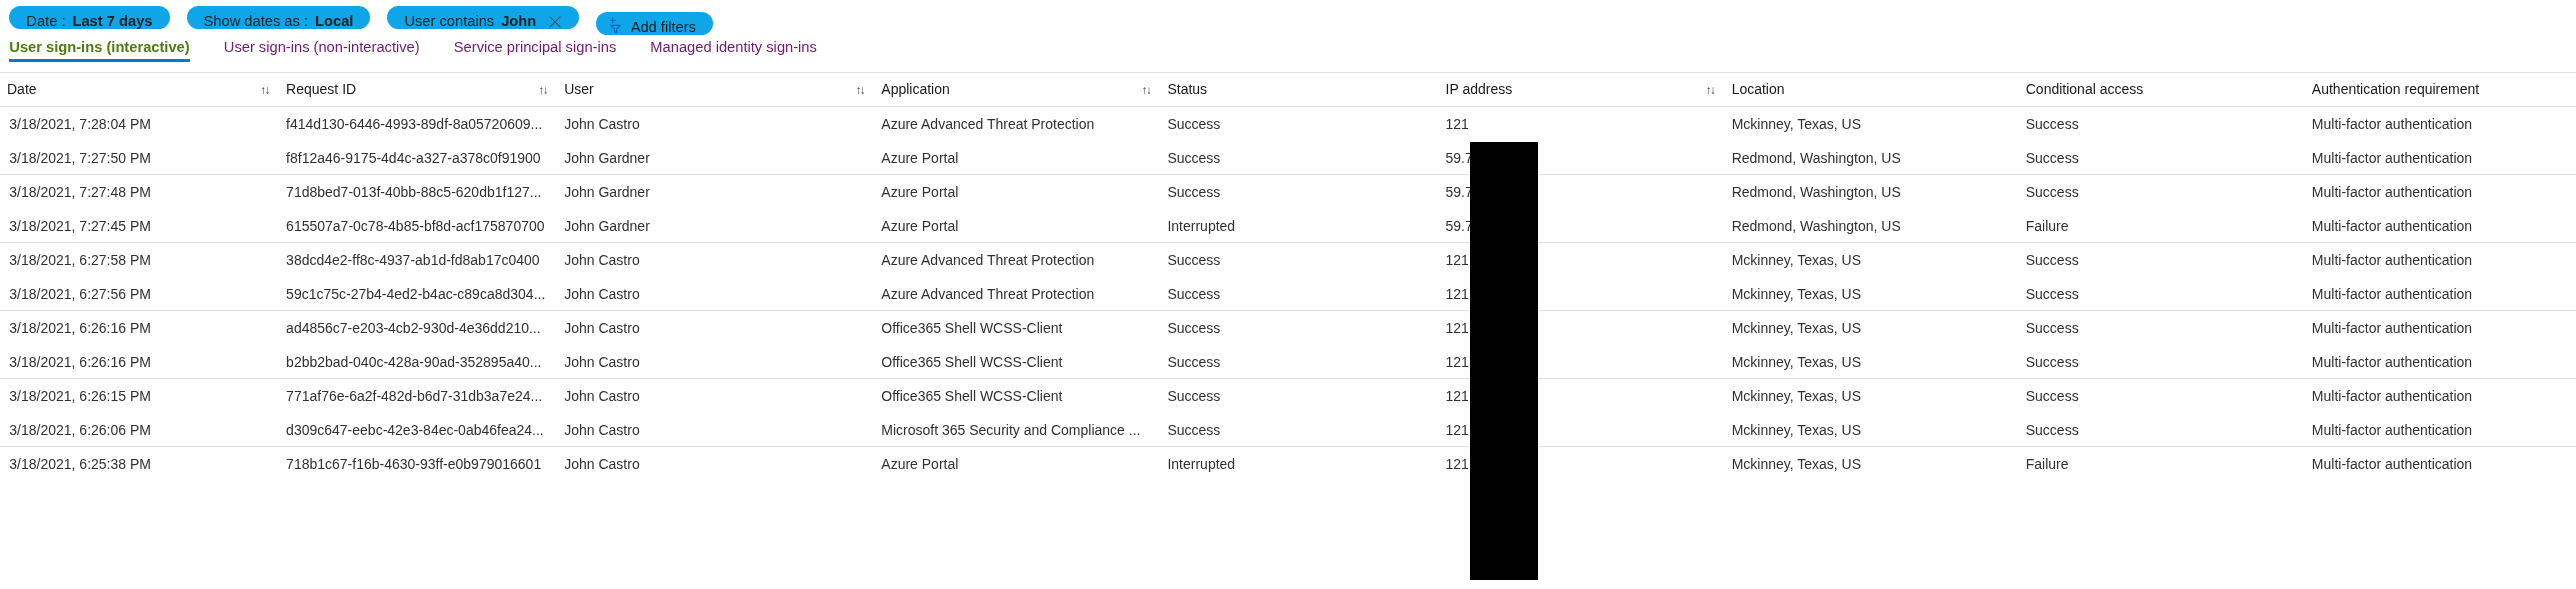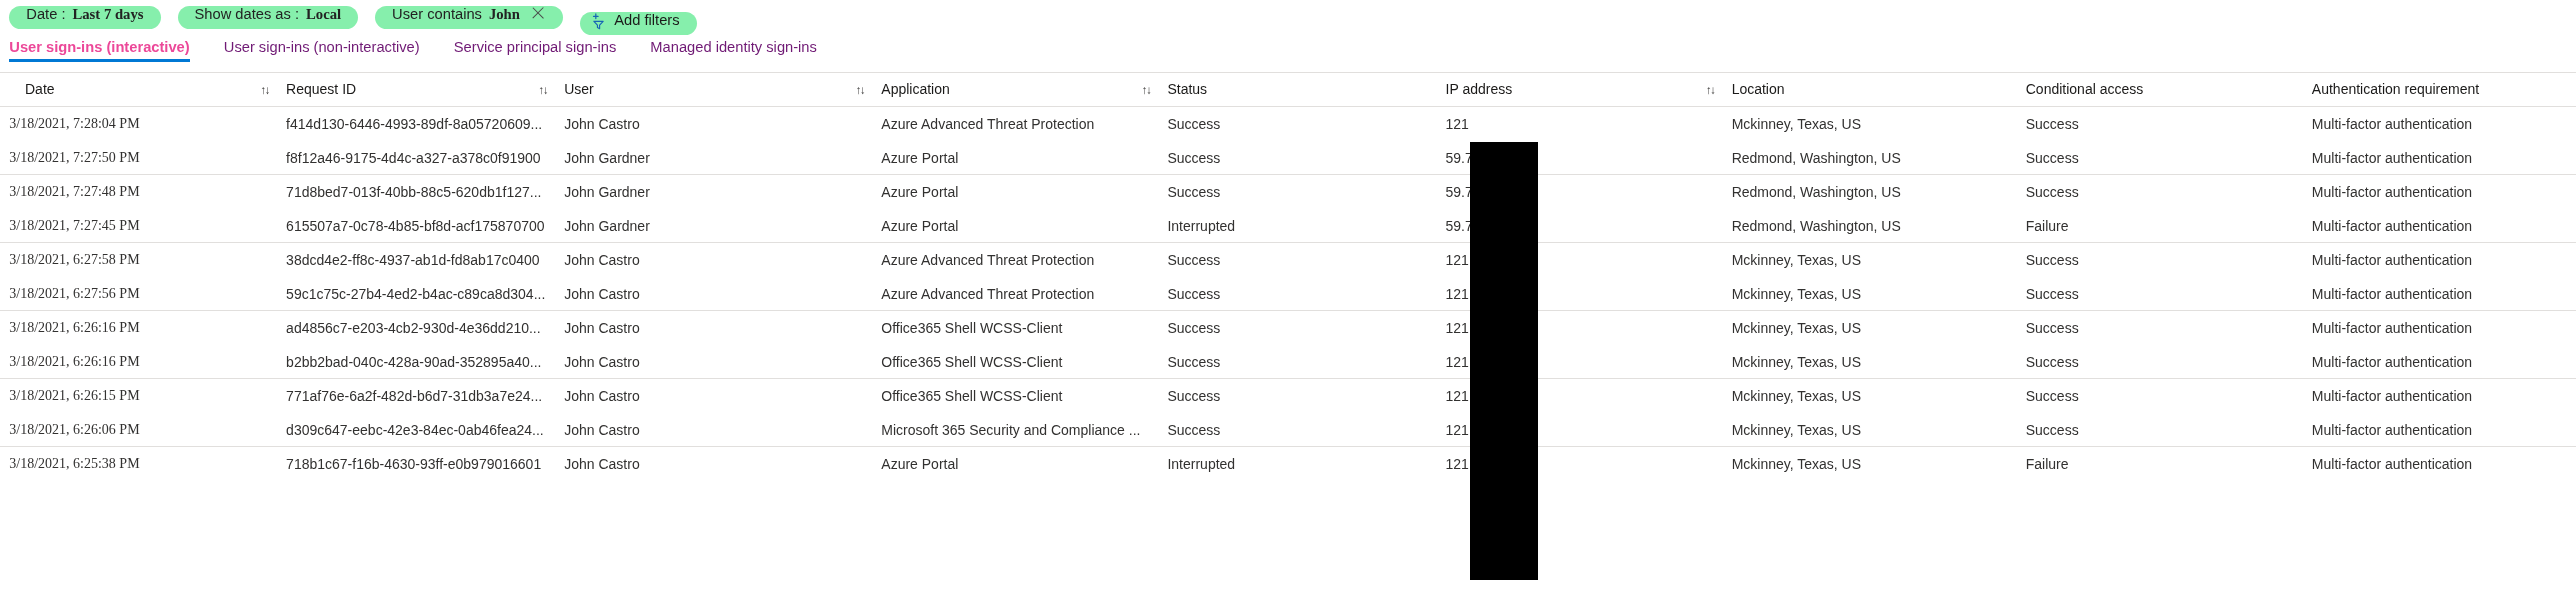--- a/index.html
+++ b/index.html
@@ -19,35 +19,35 @@
   
   #filter-bar {
     display: flex;
     align-items: center;
     gap: 17px;
     padding: 6.2px 0 0 9.3px;
     height: 29px;
     box-sizing: border-box;
   }
   .pill {
-    background: #86efac;
+    background: #0ea5e9;
     border-radius: 14px;
     height: 23px;
     display: flex;
-    align-items: flex-start;
+    align-items: flex-end;
     gap: 7px;
     padding: 0 17px;
     font-size: 14.7px;
     color: #222222;
     white-space: nowrap;
     cursor: pointer;
     user-select: none;
   }
   .pill .lead { font-weight: 400; }
-  .pill .val  { font-weight: bold; font-family: Liberation Serif, serif; }
+  .pill .val  { font-weight: bold; }
   .pill-x {
     display: inline-block;
     width: 14.7px;
     height: 14.7px;
     position: relative;
     margin-left: 3.9px;
     flex: 0 0 auto;
     cursor: pointer;
   }
   .pill-x::before, .pill-x::after {
@@ -78,21 +78,21 @@
   .tab {
     font-size: 14.7px;
     color: #701a75;
     padding: 0 18.6px 7px 0;
     margin-right: 15.5px;
     position: relative;
     white-space: nowrap;
     cursor: pointer;
     user-select: none;
   }
-  .tab.active { font-weight: bold; color: #ec4899; }
+  .tab.active { font-weight: bold; color: #4d7c0f; }
   .tab.active::after {
     content: "";
     position: absolute;
     left: 0;
     right: 18.6px;
     bottom: 0;
     height: 3.1px;
     background: #0078d4;
   }
 
@@ -114,40 +114,40 @@
     border-bottom: 0.8px solid #e1dfdd;
     vertical-align: middle;
     white-space: nowrap;
   }
   #signins-table thead th .th-inner {
     display: flex;
     align-items: center;
     justify-content: space-between;
     padding-right: 17px;
   }
-  #signins-table thead th:first-child .th-inner { padding-left: 25px; }
+  #signins-table thead th:first-child .th-inner { padding-left: 7px; }
   .sort-icon {
     font-size: 11.6px;
     color: #3b3a39;
     letter-spacing: -1.5px;
     white-space: nowrap;
     margin-left: 7.7px;
     cursor: pointer;
   }
   #signins-table tbody td {
     padding: 8.5px 0 8.5px 0;
     color: #323130;
     font-size: 14px;
     white-space: nowrap;
     overflow: hidden;
     text-overflow: ellipsis;
     vertical-align: middle;
     border-bottom: 0.8px solid #edebe9;
   }
-  #signins-table tbody td:first-child { padding-left: 9.3px; font-family: Liberation Serif, serif; }
+  #signins-table tbody td:first-child { padding-left: 9.3px; }
   #signins-table tbody tr:nth-child(odd) td { border-bottom-color: transparent; }
   #signins-table tbody tr:nth-child(even) td { border-bottom: 0.8px solid #e1dfdd; }
 
   
   .c-date  { width: 286px; }
   .c-req   { width: 278px; }
   .c-user  { width: 317px; }
   .c-app   { width: 286px; }
   .c-stat  { width: 278px; }
   .c-ip    { width: 286px; }

